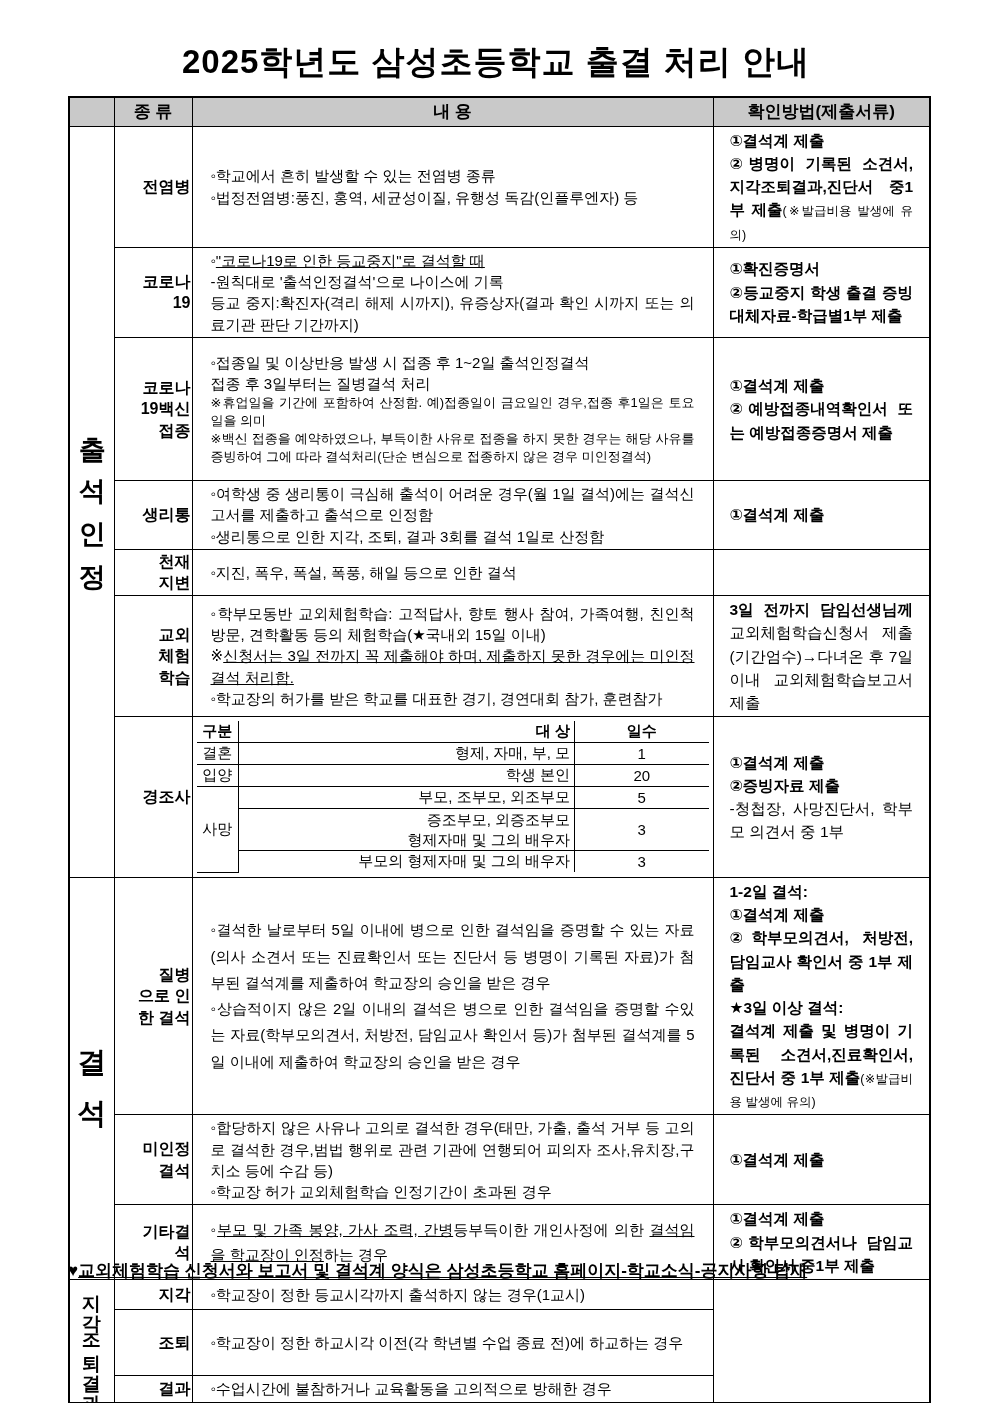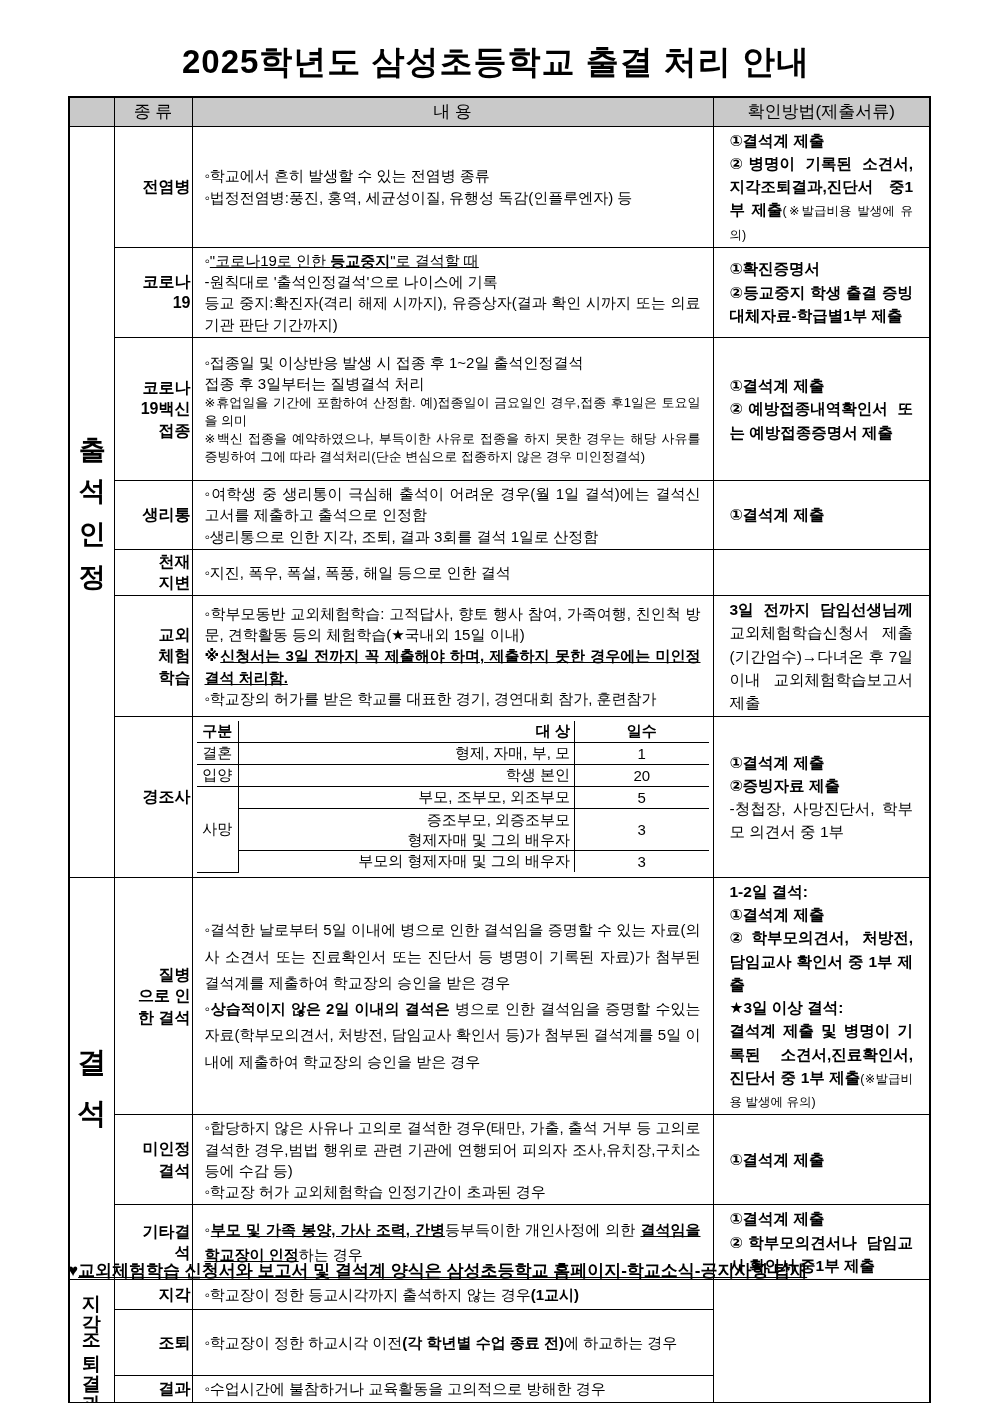--- a/index.html
+++ b/index.html
@@ -12,45 +12,45 @@
     position:absolute; top:40px; left:0; width:992px;
     text-align:center; font-size:33px; font-weight:bold; letter-spacing:1px;
   }
   table.main {
     position:absolute; left:68px; top:96px; width:861px;
     border-collapse:collapse; table-layout:fixed;
     border:2px solid #000;
   }
   table.main th, table.main td { border:1px solid #000; overflow:hidden; }
   tr.head th {
-    background:#c9c9c9; font-size:17px; font-weight:normal;
+    background:#c9c9c9; font-size:17px; font-weight:bold;
     text-align:center; vertical-align:middle;
   }
   td.gcell { vertical-align:middle; text-align:center; }
   .vlabel {
     writing-mode:vertical-rl; text-orientation:upright;
     margin:0 auto; font-weight:bold; line-height:1;
   }
   .v-att  { font-size:27px; letter-spacing:16px; }
   .v-abs  { font-size:29px; letter-spacing:22px; }
   .v-late { font-size:19px; letter-spacing:1px; }
   td.tlabel {
     text-align:right; vertical-align:middle; font-weight:bold;
     font-size:16px; white-space:pre-line; line-height:1.35; padding:1px;
   }
   td.content {
-    font-size:15px; line-height:1.42; padding:2px 12px;
+    font-size:15px; line-height:1.42; padding:2px 18px;
     vertical-align:middle; text-align:justify;margin-top:19px;
   }
   td.method {
     font-size:15.5px; font-weight:bold; line-height:1.5;
     padding:2px 16px; vertical-align:middle; text-align:justify;
   }
   td.method-top { vertical-align:top;margin-left:22px; }
-  .b { font-weight:bold; }
+  .b { font-weight:normal; }
   .u { text-decoration:underline; }
   .reg { font-weight:normal; }
   .small { font-size:12.5px; font-weight:normal; }
   .xs { font-size:13px; line-height:1.38; }
   td.nest { padding:4px; vertical-align:top; }
   table.inner {
     width:100%; height:100%; border-collapse:collapse; table-layout:fixed;
     font-size:15px;
   }
   table.inner td { border:1px solid #000; padding:1px 4px; vertical-align:middle;text-align:right; }

